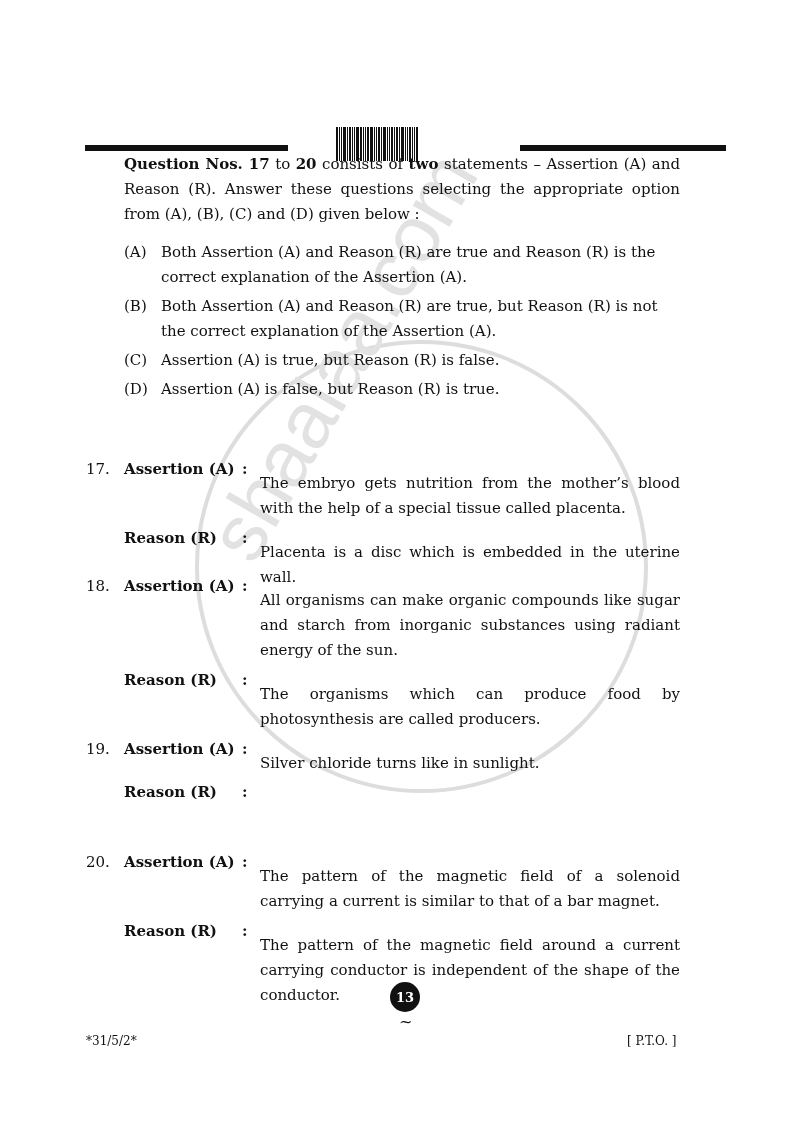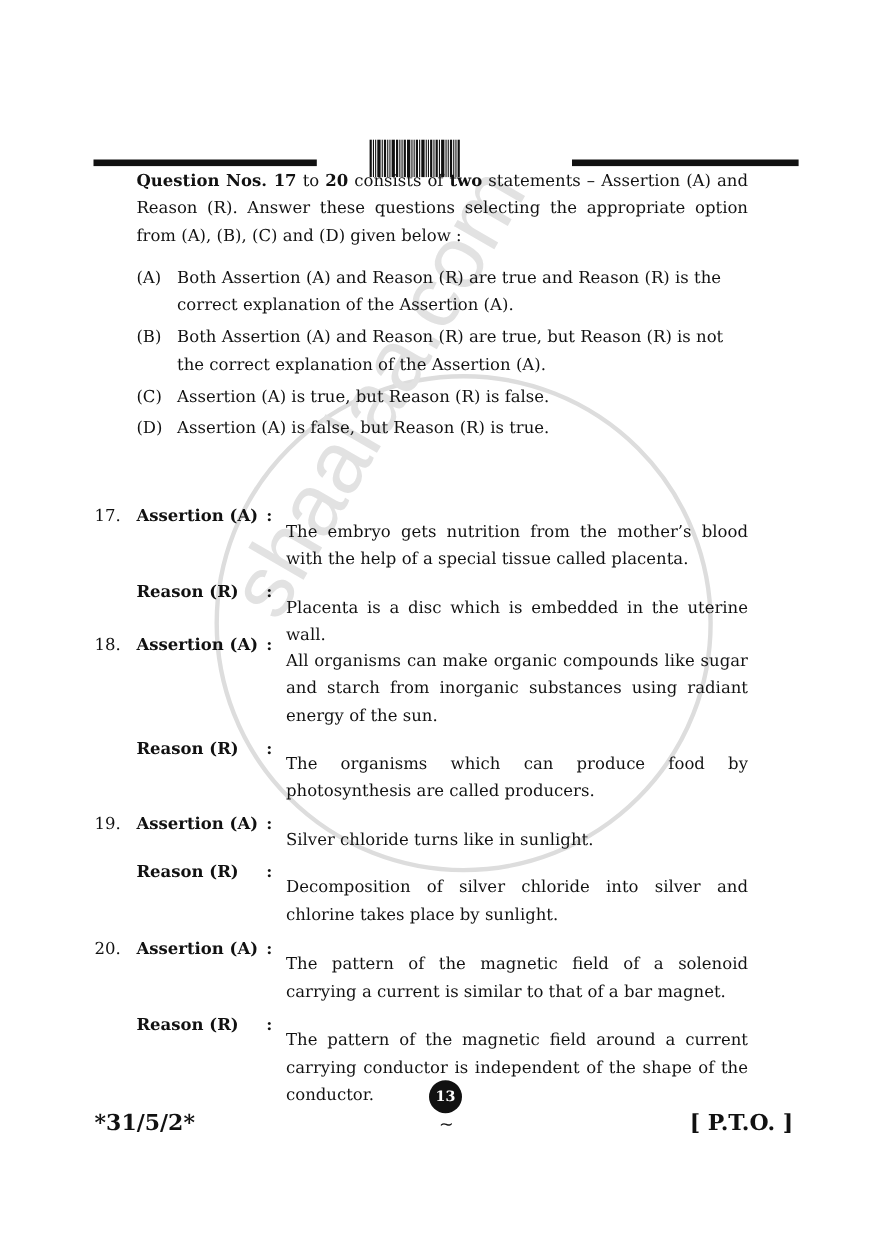--- a/index.html
+++ b/index.html
@@ -15,21 +15,21 @@
   .intro{left:124px;top:152px;width:556px;text-align:justify;}
   .opt{left:124px;width:556px;display:flex;}
   .opt .k{width:37px;flex:none;}
   .q{position:absolute;left:86px;width:600px;font-size:15px;line-height:25px;}
   .row{display:flex;}
   .num{width:38px;flex:none;}
   .lbl{width:118px;flex:none;font-weight:bold;}
   .col{width:18px;flex:none;font-weight:bold;}
   .body{width:420px;text-align:justify;margin-top:14px;}
   b{font-weight:bold;}
-  .footer{position:absolute;top:1008px;font-size:20px;font-weight:bold;}
+  .footer{position:absolute;top:1034px;font-size:12px;font-weight:normal;}
   .pageno{position:absolute;left:390px;top:982px;width:30px;height:30px;border-radius:50%;background:#111;color:#fff;font-size:13px;font-weight:bold;display:flex;align-items:center;justify-content:center;}
   .tilde{position:absolute;left:399px;top:1012px;font-size:16px;}
 </style>
 </head>
 <body>
 
 <div class="watermark"></div>
 <div class="wmtext">shaalaa.com</div>
 
 <div class="rule l"></div>
@@ -122,21 +122,20 @@
   <div class="row">
       <span class="num">19.</span>
       <span class="lbl">Assertion (A)</span>
       <span class="col">:</span>
       <span class="body">Silver chloride turns like in sunlight.</span>
     </div>
   <div class="row" style="margin-top:4px">
       <span class="num"></span>
       <span class="lbl">Reason (R)</span>
       <span class="col">:</span>
-      <span class="body">Decomposition of silver chloride into silver and chlorine takes place by sunlight.</span>
     </div>
 </div>
 
 <div class="q" style="top:850px">
   <div class="row">
       <span class="num">20.</span>
       <span class="lbl">Assertion (A)</span>
       <span class="col">:</span>
       <span class="body">The pattern of the magnetic field of a solenoid carrying a current is similar to that of a bar magnet.</span>
     </div>

